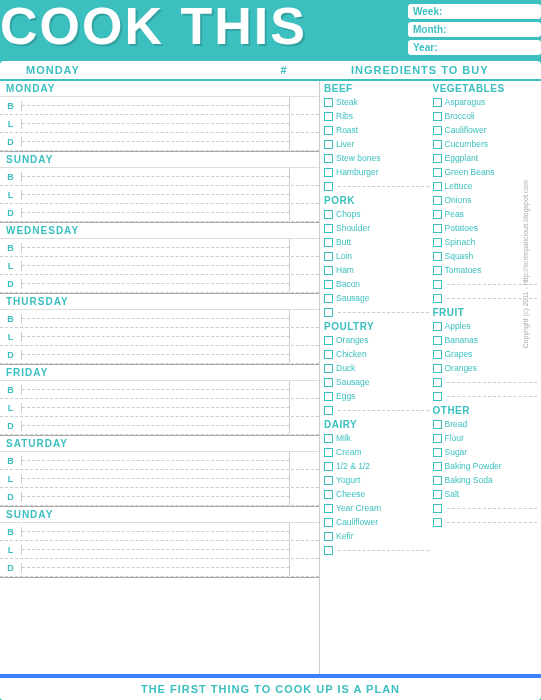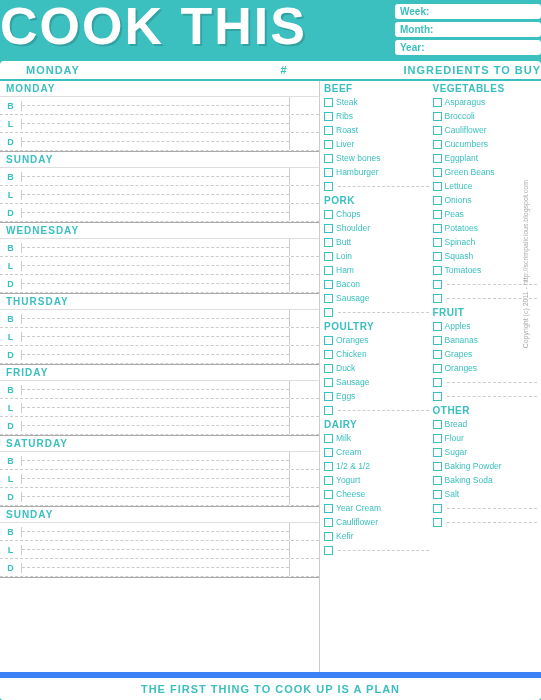--- a/index.html
+++ b/index.html
@@ -39,21 +39,21 @@
       flex-direction: column;
       gap: 3px;
       margin-top: 4px;
     }
     .header-field {
       display: flex;
       align-items: center;
       background: white;
       border-radius: 3px;
       padding: 2px 5px;
-      width: 146px;
+      width: 133px;
     }
     .header-field label {
       font-size: 10px;
       font-weight: bold;
       color: #3BBFBF;
       margin-right: 4px;
       width: 40px;
     }
     .header-field input {
       border: none;
@@ -175,21 +175,21 @@
     }
     
     .footer {
       text-align: center;
       padding: 5px;
       font-size: 11px;
       font-weight: 900;
       color: #3BBFBF;
       letter-spacing: 1px;
       background: white;
-      border-top: 6px solid #3b82f6;
+      border-top: 4px solid #3b82f6;
     }
     .days-only {
       flex: 1;
     }
   </style>
 </head>
 <body>
 
 <div class="outer">
 
@@ -210,21 +210,21 @@
       </div>
     </div>
   </div>
 
   <div class="main">
 
     <div class="headers-row" style="display:flex; border-bottom:2px solid #3BBFBF; padding: 3px 0;">
       <div style="width:22px;"></div>
       <div style="flex:1; padding-left:4px; font-size:11px; font-weight:900; color:#3BBFBF; letter-spacing:1px;">MONDAY</div>
       <div style="width:30px; text-align:center; font-size:11px; font-weight:900; color:#3BBFBF;">#</div>
-      <div style="flex:1; text-align:right; font-size:11px; font-weight:900; color:#3BBFBF; letter-spacing:1px;">INGREDIENTS TO BUY</div>
+      <div style="flex:1; text-align:center; font-size:11px; font-weight:900; color:#3BBFBF; letter-spacing:1px;">INGREDIENTS TO BUY</div>
     </div>
 
     <div class="main-inner">
 
       <div class="days-col">
 
         <div class="days-only">
 
           <div class="day-section">
             <div class="day-header">MONDAY</div>

